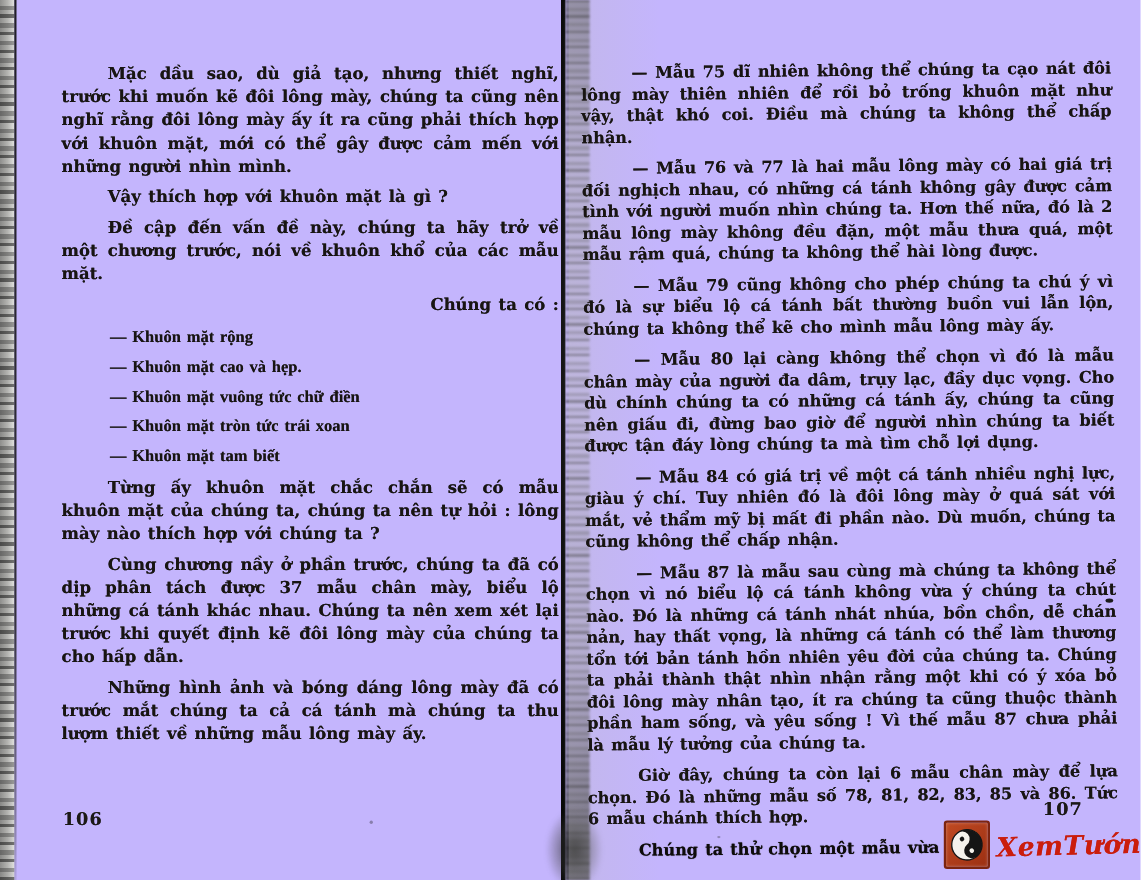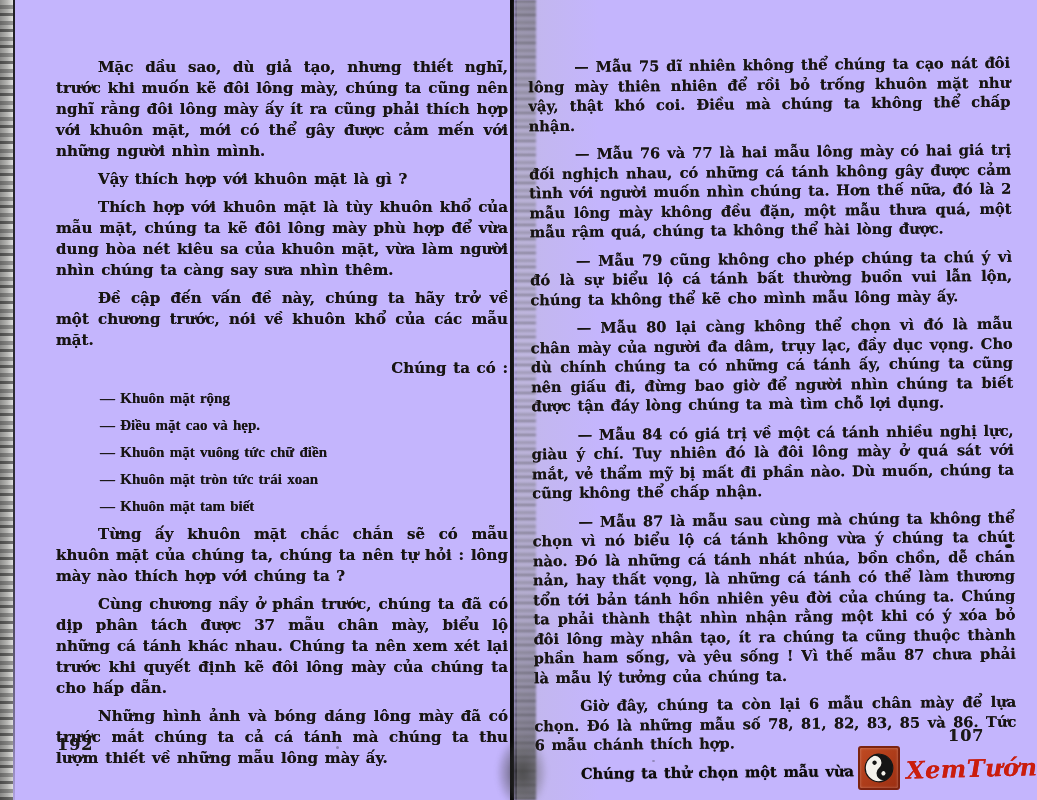--- a/index.html
+++ b/index.html
@@ -106,36 +106,35 @@
   <div class="gutter-grain"></div>
   <div class="gutter-smudge"></div>
   <div class="right-page-shade"></div>
   <div class="speck s1"></div>
   <div class="speck s2"></div>
   <div class="speck s3"></div>
 
   <div class="page-text pl">
     <p class="para">Mặc dầu sao, dù giả tạo, nhưng thiết nghĩ, trước khi muốn kẽ đôi lông mày, chúng ta cũng nên nghĩ rằng đôi lông mày ấy ít ra cũng phải thích hợp với khuôn mặt, mới có thể gây được cảm mến với những người nhìn mình.</p>
     <p class="para">Vậy thích hợp với khuôn mặt là gì ?</p>
-    <p class="para">Thích hợp với khuôn mặt là tùy khuôn khổ của mẫu mặt, chúng ta kẽ đôi lông mày phù hợp để vừa dung hòa nét kiêu sa của khuôn mặt, vừa làm người nhìn chúng ta càng say sưa nhìn thêm.</p>
     <p class="para">Đề cập đến vấn đề này, chúng ta hãy trở về một chương trước, nói về khuôn khổ của các mẫu mặt.</p>
     <p class="lead-line">Chúng ta có :</p>
     <div class="face-list">
       <p class="face-item">— Khuôn mặt rộng</p>
-      <p class="face-item">— Điều mặt cao và hẹp.</p>
+      <p class="face-item">— Khuôn mặt cao và hẹp.</p>
       <p class="face-item">— Khuôn mặt vuông tức chữ điền</p>
       <p class="face-item">— Khuôn mặt tròn tức trái xoan</p>
       <p class="face-item">— Khuôn mặt tam biết</p>
     </div>
     <p class="para">Từng ấy khuôn mặt chắc chắn sẽ có mẫu khuôn mặt của chúng ta, chúng ta nên tự hỏi : lông mày nào thích hợp với chúng ta ?</p>
     <p class="para">Cùng chương nầy ở phần trước, chúng ta đã có dịp phân tách được 37 mẫu chân mày, biểu lộ những cá tánh khác nhau. Chúng ta nên xem xét lại trước khi quyết định kẽ đôi lông mày của chúng ta cho hấp dẫn.</p>
     <p class="para">Những hình ảnh và bóng dáng lông mày đã có trước mắt chúng ta cả cá tánh mà chúng ta thu lượm thiết về những mẫu lông mày ấy.</p>
 
   </div>
-  <div class="pageno left">192</div>
+  <div class="pageno left">106</div>
 
   <div class="page-text pr">
     <p class="para">— Mẫu 75 dĩ nhiên không thể chúng ta cạo nát đôi lông mày thiên nhiên để rồi bỏ trống khuôn mặt như vậy, thật khó coi. Điều mà chúng ta không thể chấp nhận.</p>
     <p class="para">— Mẫu 76 và 77 là hai mẫu lông mày có hai giá trị đối nghịch nhau, có những cá tánh không gây được cảm tình với người muốn nhìn chúng ta. Hơn thế nữa, đó là 2 mẫu lông mày không đều đặn, một mẫu thưa quá, một mẫu rậm quá, chúng ta không thể hài lòng được.</p>
     <p class="para">— Mẫu 79 cũng không cho phép chúng ta chú ý vì đó là sự biểu lộ cá tánh bất thường buồn vui lẫn lộn, chúng ta không thể kẽ cho mình mẫu lông mày ấy.</p>
     <p class="para">— Mẫu 80 lại càng không thể chọn vì đó là mẫu chân mày của người đa dâm, trụy lạc, đầy dục vọng. Cho dù chính chúng ta có những cá tánh ấy, chúng ta cũng nên giấu đi, đừng bao giờ để người nhìn chúng ta biết được tận đáy lòng chúng ta mà tìm chỗ lợi dụng.</p>
     <p class="para">— Mẫu 84 có giá trị về một cá tánh nhiều nghị lực, giàu ý chí. Tuy nhiên đó là đôi lông mày ở quá sát với mắt, vẻ thẩm mỹ bị mất đi phần nào. Dù muốn, chúng ta cũng không thể chấp nhận.</p>
     <p class="para">— Mẫu 87 là mẫu sau cùng mà chúng ta không thể chọn vì nó biểu lộ cá tánh không vừa ý chúng ta chút nào. Đó là những cá tánh nhát nhúa, bồn chồn, dễ chán nản, hay thất vọng, là những cá tánh có thể làm thương tổn tới bản tánh hồn nhiên yêu đời của chúng ta. Chúng ta phải thành thật nhìn nhận rằng một khi có ý xóa bỏ đôi lông mày nhân tạo, ít ra chúng ta cũng thuộc thành phần ham sống, và yêu sống ! Vì thế mẫu 87 chưa phải là mẫu lý tưởng của chúng ta.</p>
     <p class="para">Giờ đây, chúng ta còn lại 6 mẫu chân mày để lựa chọn. Đó là những mẫu số 78, 81, 82, 83, 85 và 86. Tức 6 mẫu chánh thích hợp.</p>
     <p class="para closing">Chúng ta thử chọn một mẫu vừa ý !</p>

